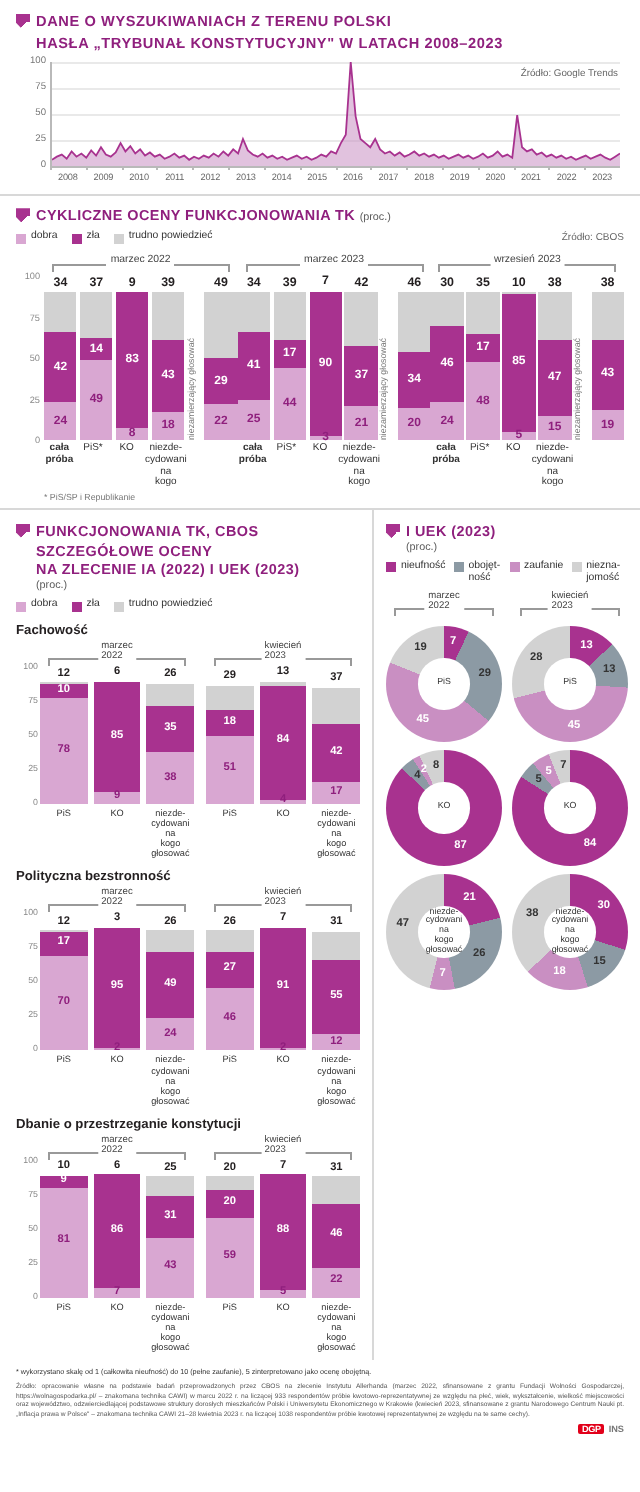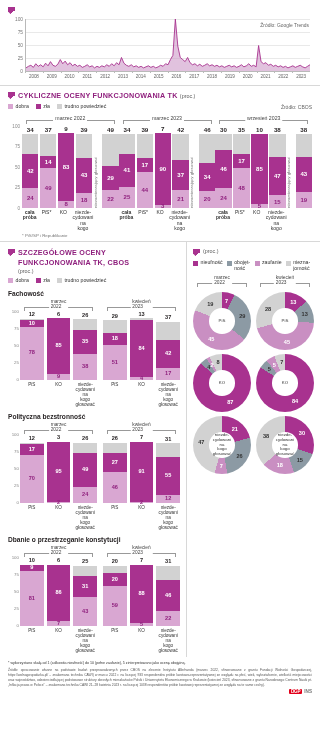--- a/index.html
+++ b/index.html
@@ -111,20 +111,24 @@
   .logo .tx{font-size:4.6px;color:#777;font-weight:bold;}
 </style>
 </head>
 <body>
 
 <div class="page">
 
   <div id="sec1">
     <div class="s1head">
       <span class="flag"></span>
+      <div class="s1title">
+        <div>Dane o wyszukiwaniach z terenu Polski</div>
+        <div>hasła „Trybunał Konstytucyjny" w latach 2008–2023</div>
+      </div>
     </div>
 
     <div class="chartwrap">
       <div class="srcabs">Źródło: Google Trends</div>
       <div class="yax" id="s1y">
           <div class="ytick" style="top: 0px;">100</div>
           <div class="ytick" style="top: 13px;">75</div>
           <div class="ytick" style="top: 26px;">50</div>
           <div class="ytick" style="top: 39px;">25</div>
           <div class="ytick" style="top: 52px;">0</div>
@@ -368,22 +372,23 @@
   </div>
 
   <div class="hr"></div>
 
   <div id="sec34">
 
     <div id="colL">
       <div class="sec-head">
         <span class="flag"></span>
         <div class="sec-title">
+          <div>Funkcjonowania TK, CBOS</div>
           <div>Szczegółowe oceny</div>
-          <div>Funkcjonowania TK, CBOS</div>
+          <div>na zlecenie IA (2022) i UEK (2023)</div>
           <div class="proc">(proc.)</div>
         </div>
       </div>
       <div class="legend" id="s3legend">
           <div class="lg">
             <span class="sw" style="background: rgb(217, 167, 210);"></span>
             <span>dobra</span>
           </div>
           <div class="lg">
             <span class="sw" style="background: rgb(168, 50, 143);"></span>
@@ -631,20 +636,21 @@
           </div>
         </div>
     </div>
 
     <div class="vr"></div>
 
     <div id="colR">
       <div class="sec-head">
         <span class="flag"></span>
         <div class="sec-title">
+          <div>i UEK (2023)</div>
           <div class="proc">(proc.)</div>
         </div>
       </div>
       <div class="legend" id="s4legend" style="gap:4px;">
           <div class="lg">
             <span class="sw" style="background: rgb(168, 50, 143);"></span>
             <span>nieufność</span>
           </div>
           <div class="lg">
             <span class="sw" style="background: rgb(140, 154, 164);"></span>

